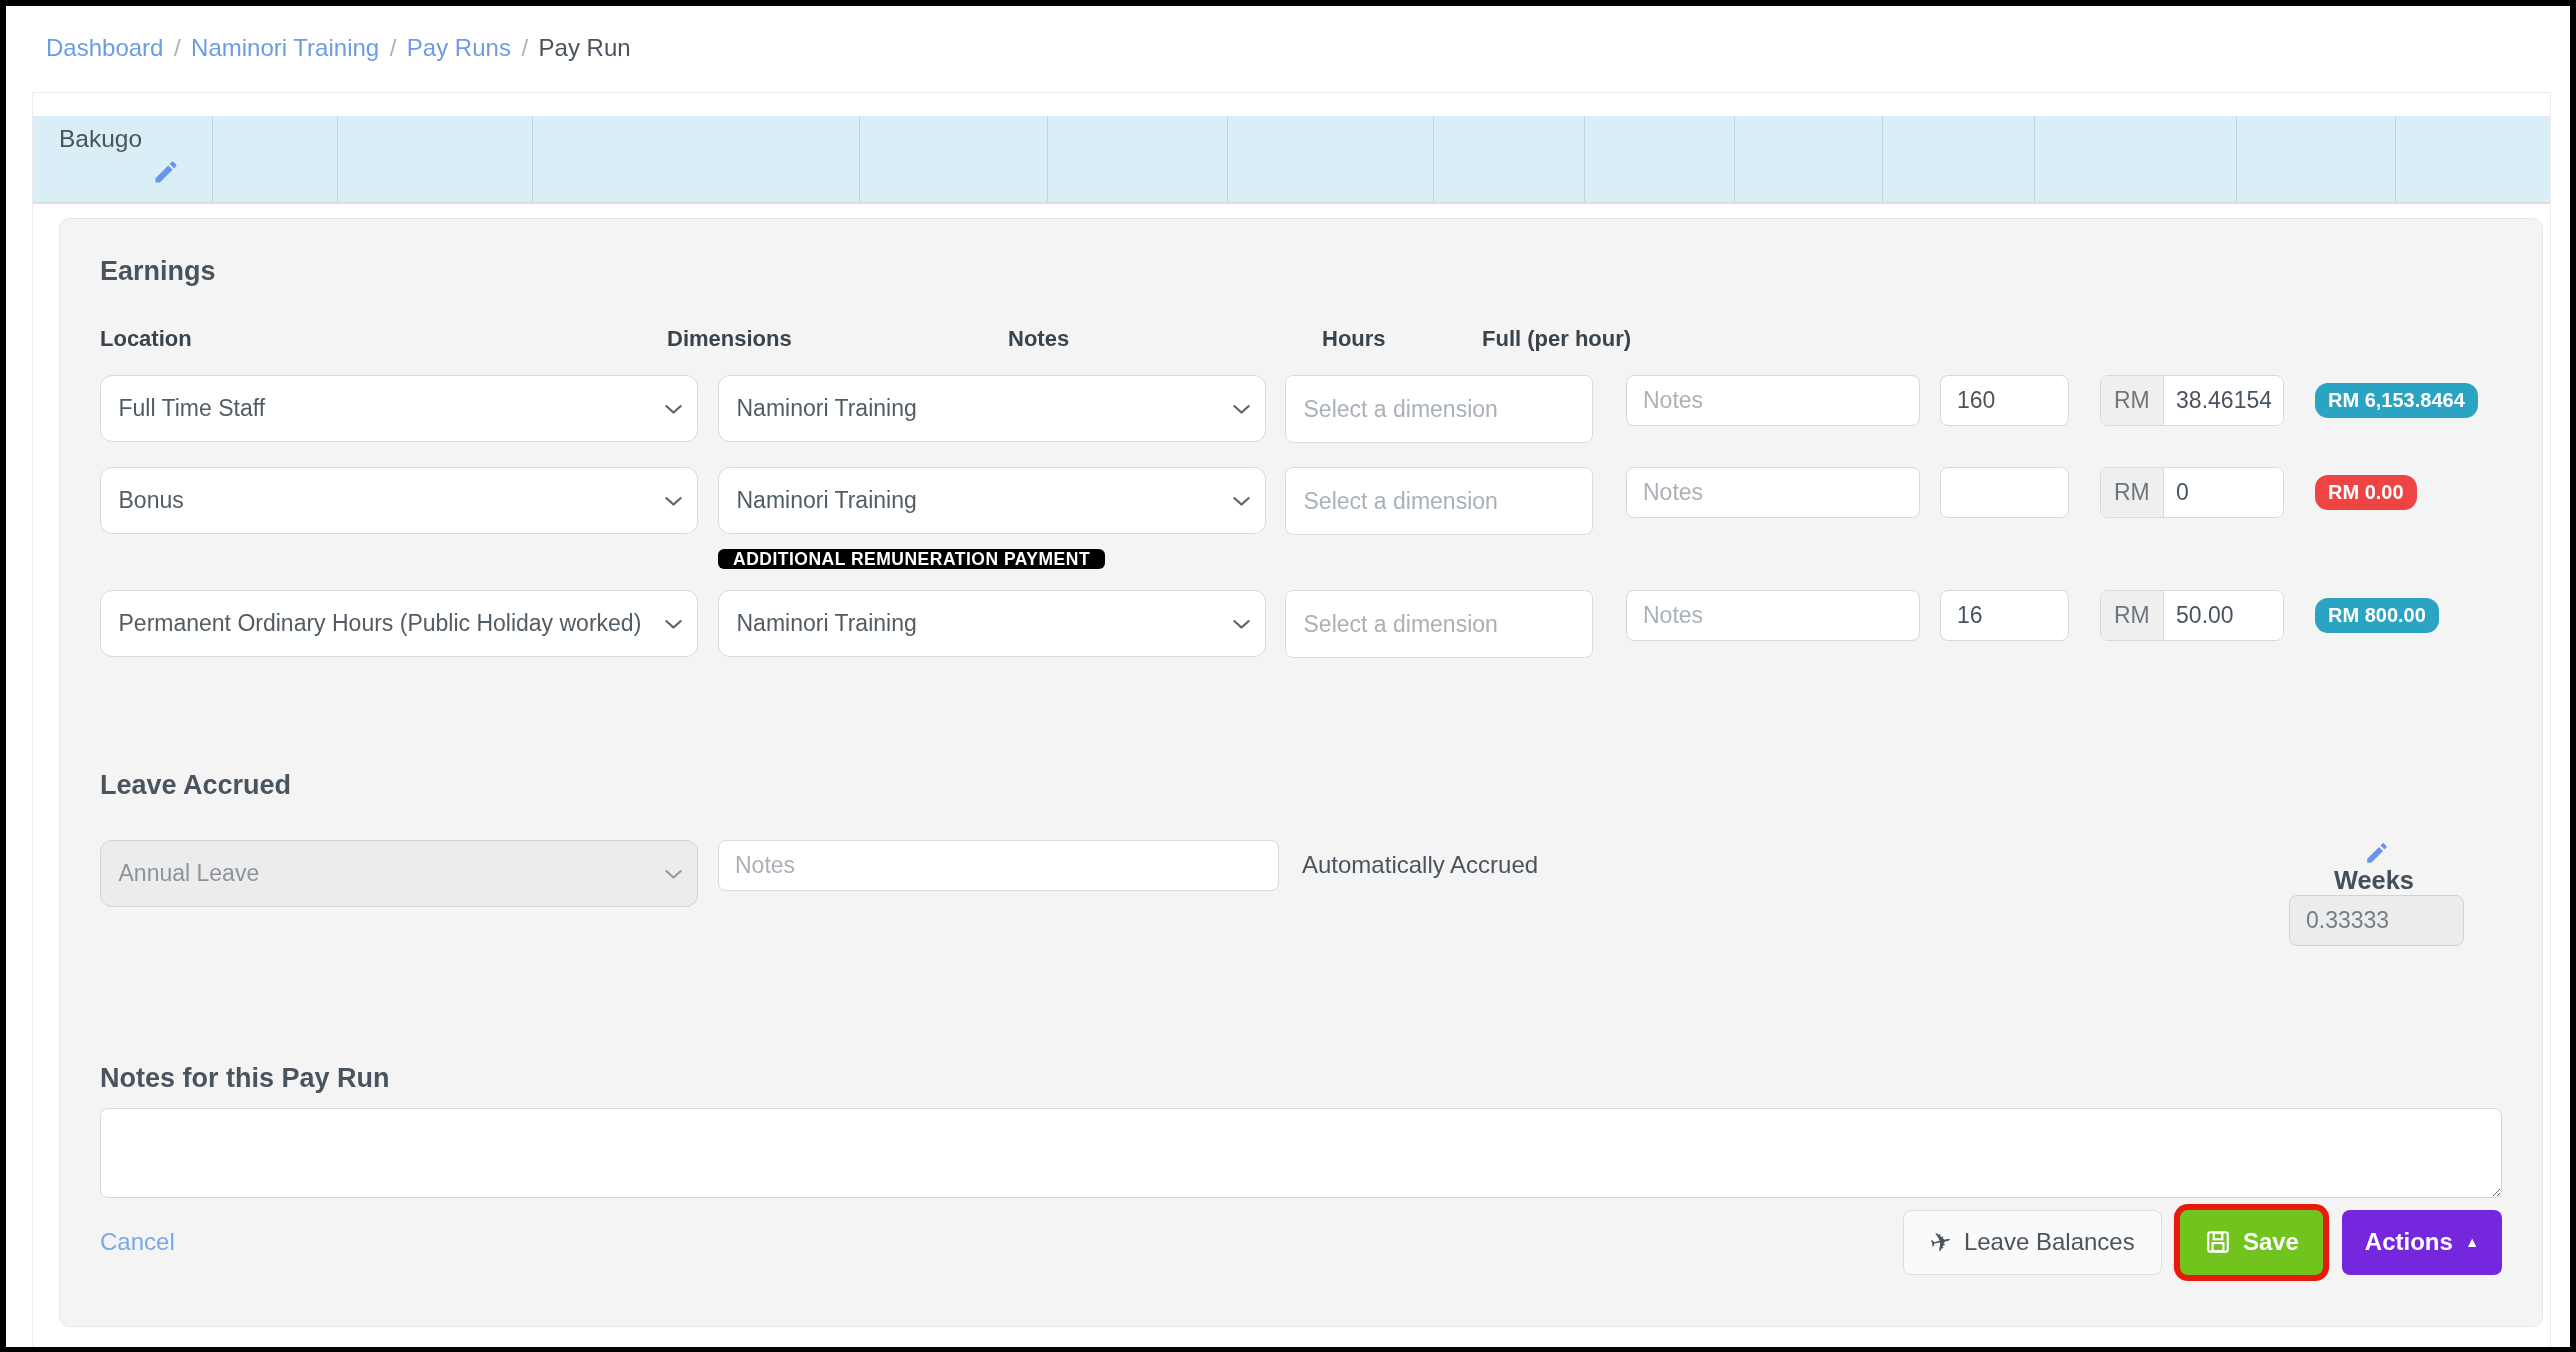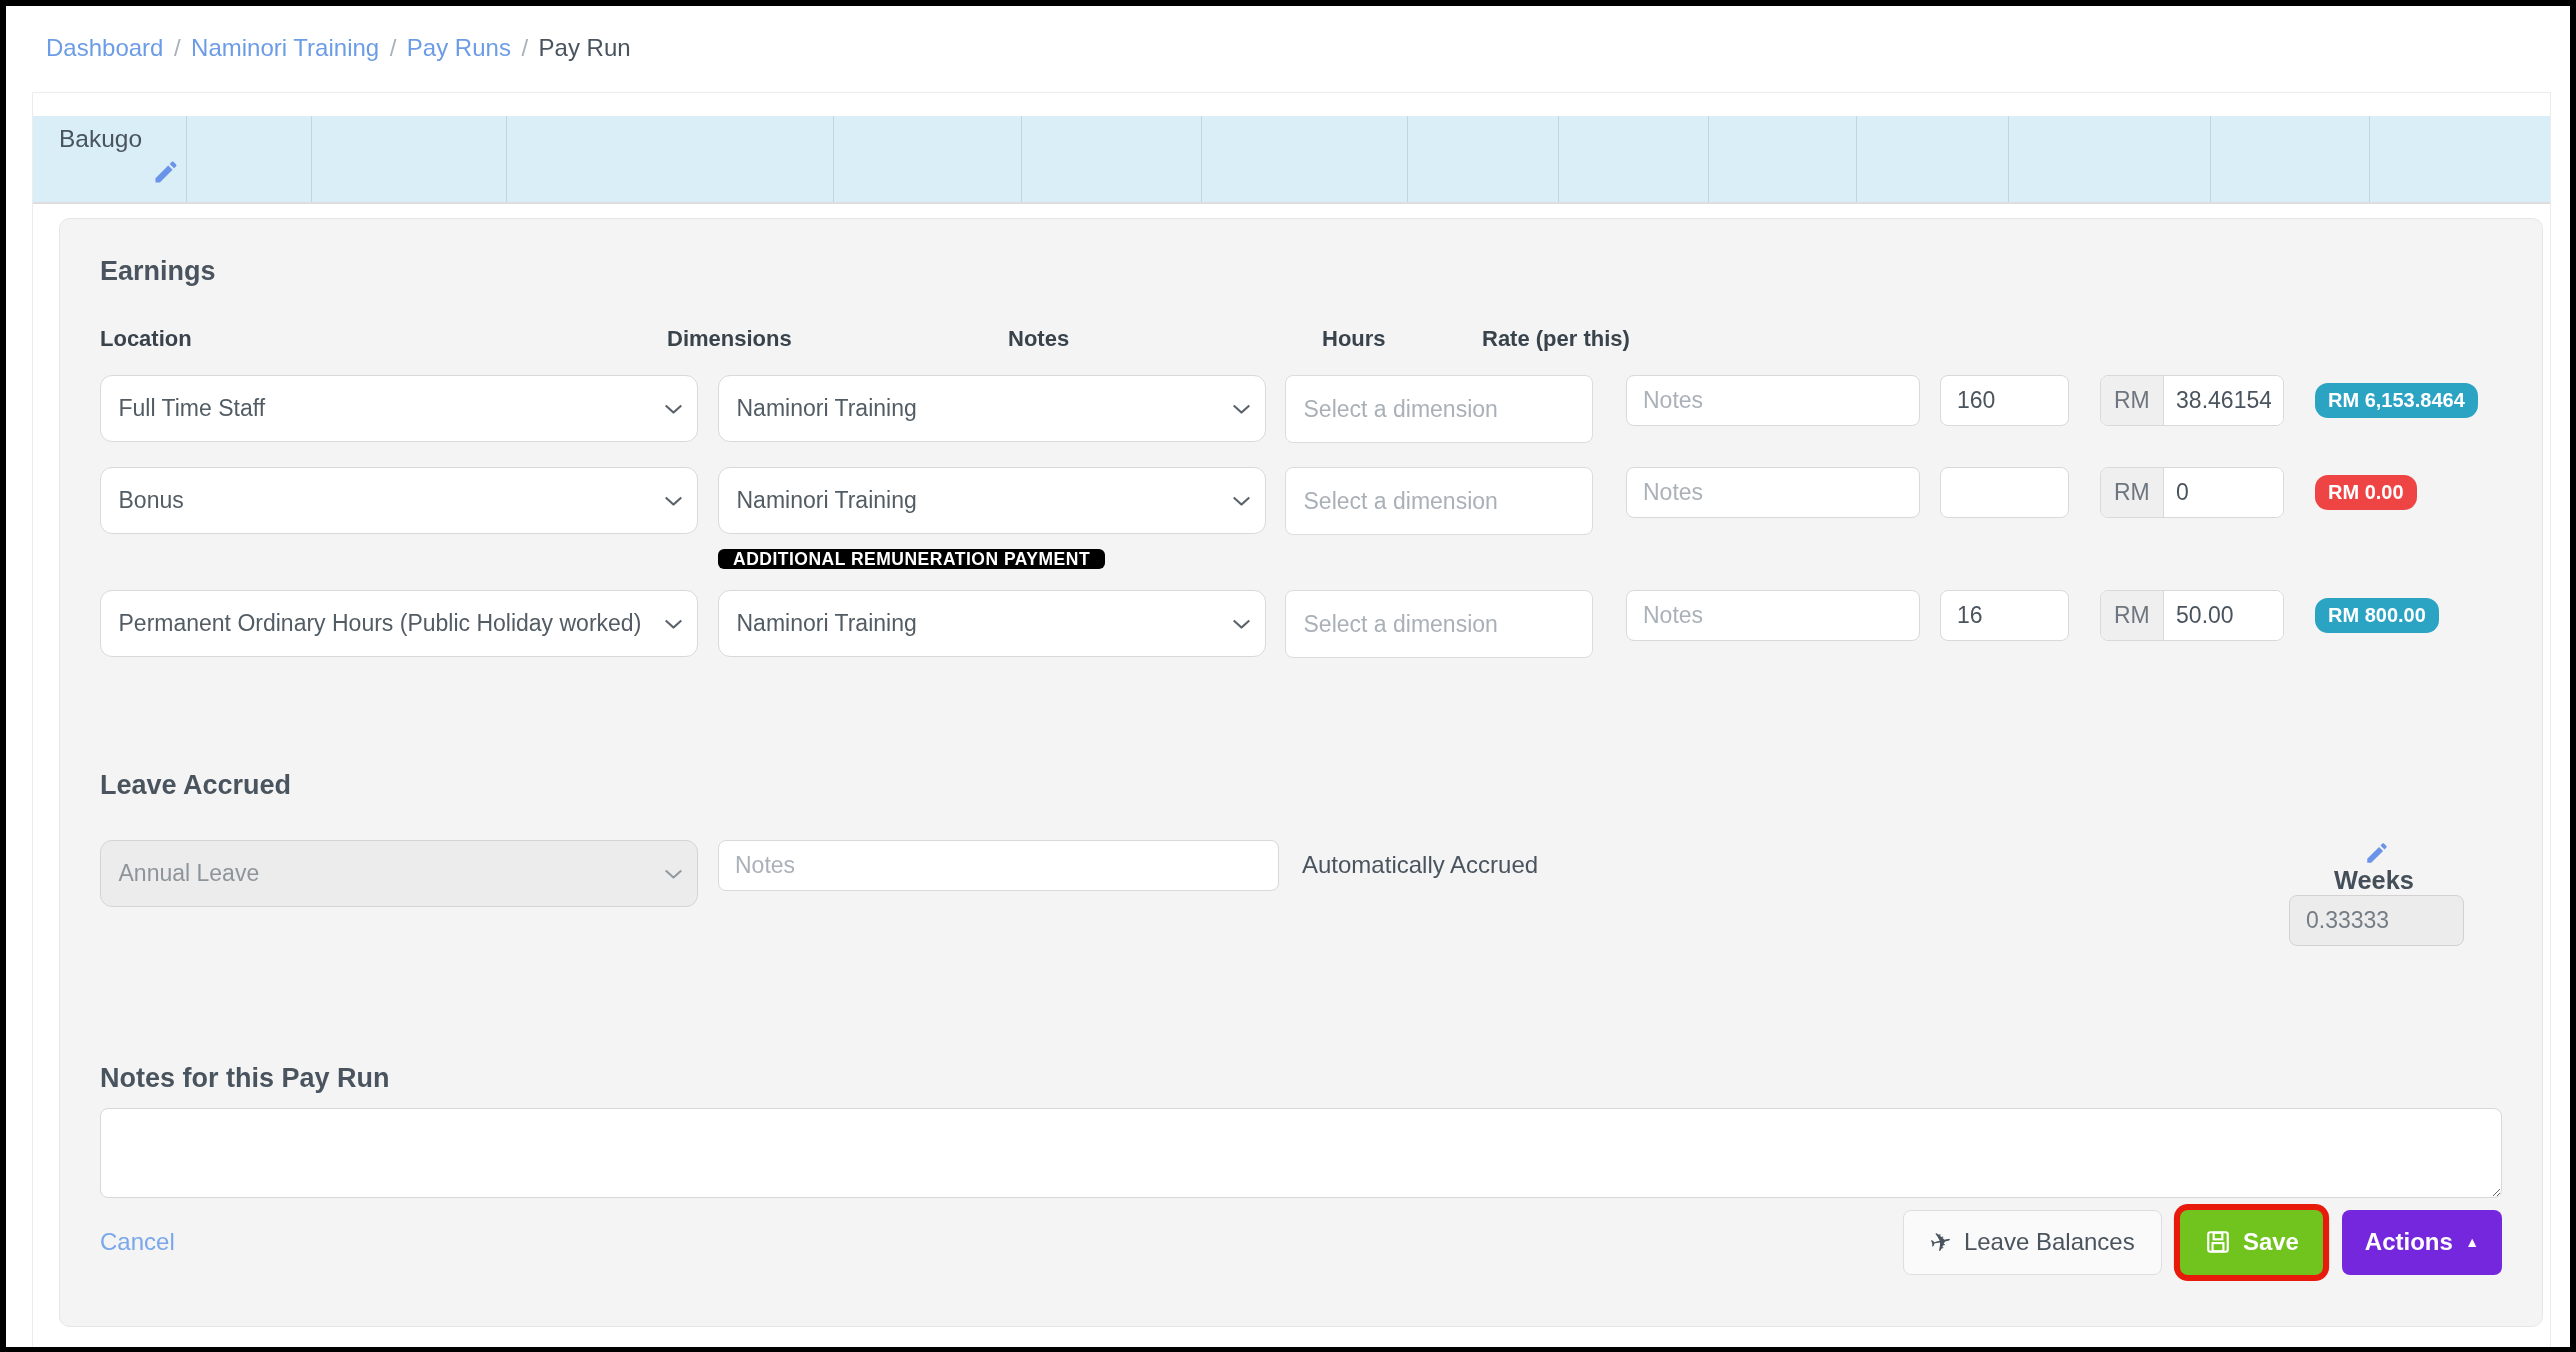--- a/index.html
+++ b/index.html
@@ -112,21 +112,21 @@
     <span class="crumb-link">Naminori Training</span>
     <span class="crumb-sep">/</span>
     <span class="crumb-link">Pay Runs</span>
     <span class="crumb-sep">/</span>
     <span class="crumb-current">Pay Run</span>
   </div>
 
   <div class="page-body">
 
     <div class="emp-strip">
-      <div class="emp-cell emp-cell-first" style="width:154px;">
+      <div class="emp-cell emp-cell-first" style="width:180px;">
         <div class="emp-name">Bakugo</div>
         <span class="emp-edit">
           <svg width="28" height="28" viewBox="0 0 24 24">
             <path fill="#6a93ea" d="M3 17.3V21h3.7L17.6 10.1l-3.7-3.7L3 17.3z"></path>
             <path fill="#6a93ea" d="M20.7 7c.4-.4.4-1 0-1.4l-2.3-2.3c-.4-.4-1-.4-1.4 0l-1.8 1.8 3.7 3.7L20.7 7z"></path>
           </svg>
         </span>
       </div>
       <div class="emp-cell" style="width:125px"></div>
       <div class="emp-cell" style="width:195px"></div>
@@ -146,21 +146,21 @@
     <div class="card">
 
       <h2 class="section-title">Earnings</h2>
 
       
       <div class="hdr-row">
         <div class="c-loc col-label">Location</div>
         <div class="c-dim col-label">Dimensions</div>
         <div class="c-notes col-label">Notes</div>
         <div class="c-hours col-label">Hours</div>
-        <div class="c-rate col-label">Rate (per this)</div>
+        <div class="c-rate col-label">Full (per hour)</div>
       </div>
 
       
       <div class="e-row">
         <div class="c-type">
           <div class="fselect">
             <span>Full Time Staff</span>
             <span class="chev"><svg width="19" height="10.5" viewBox="0 0 22 12">
                   <polyline points="2,2 11,10 20,2" fill="none" stroke="#5b646c" stroke-width="2.5"></polyline>
                 </svg></span>

